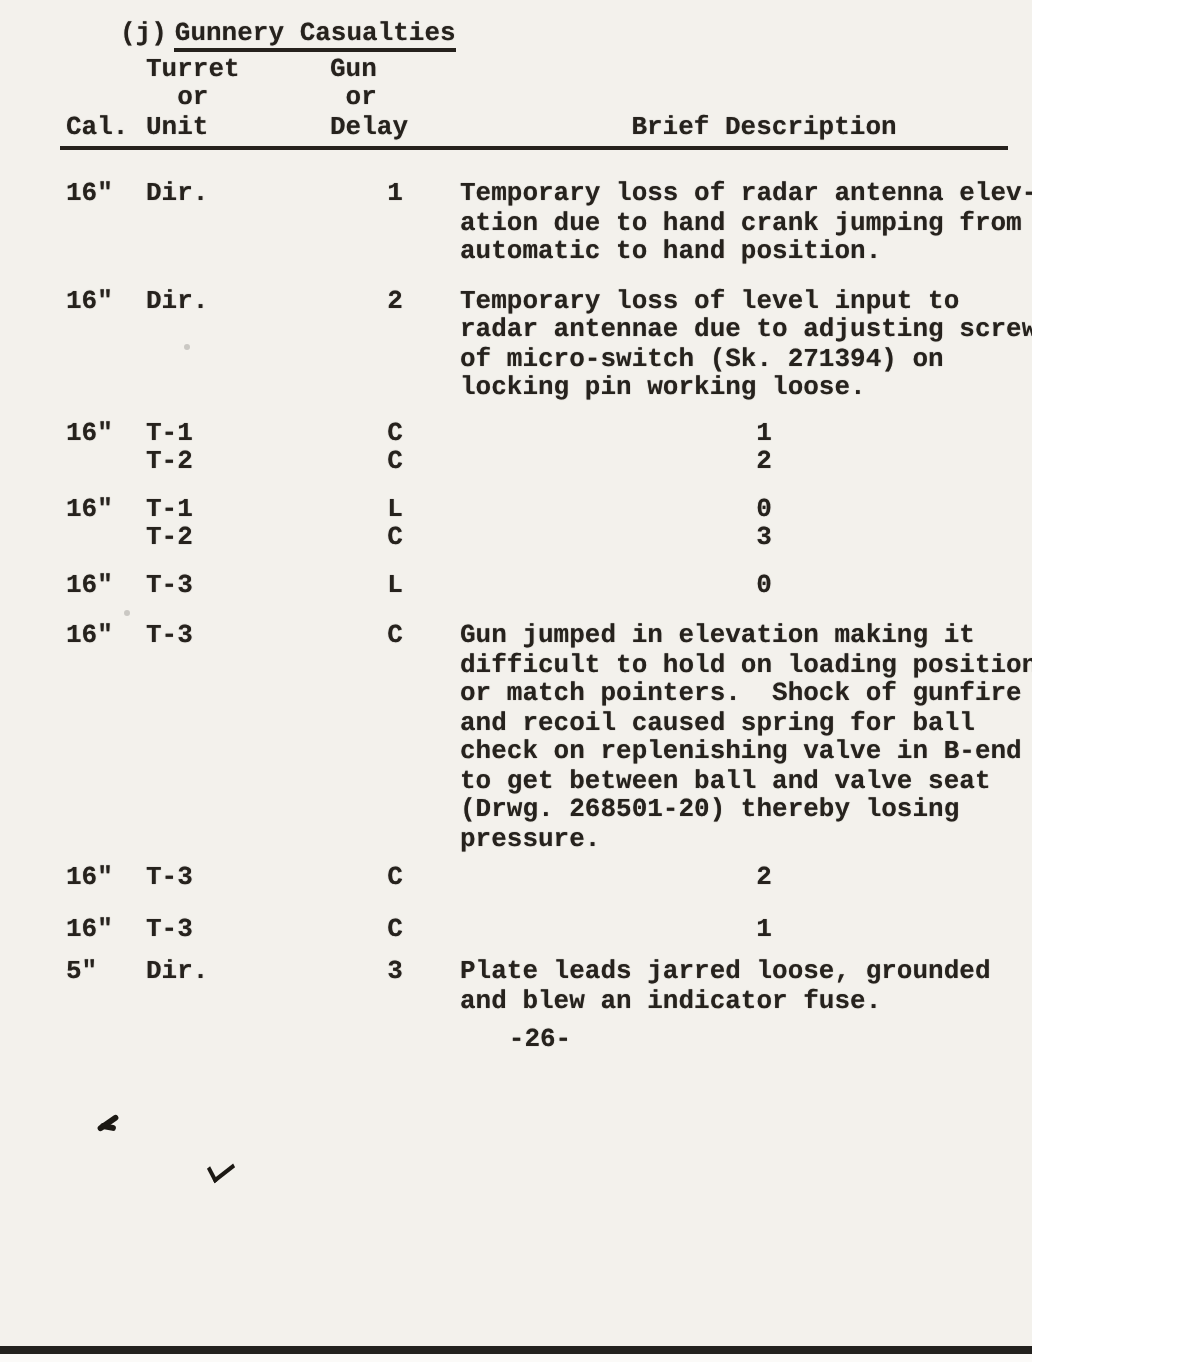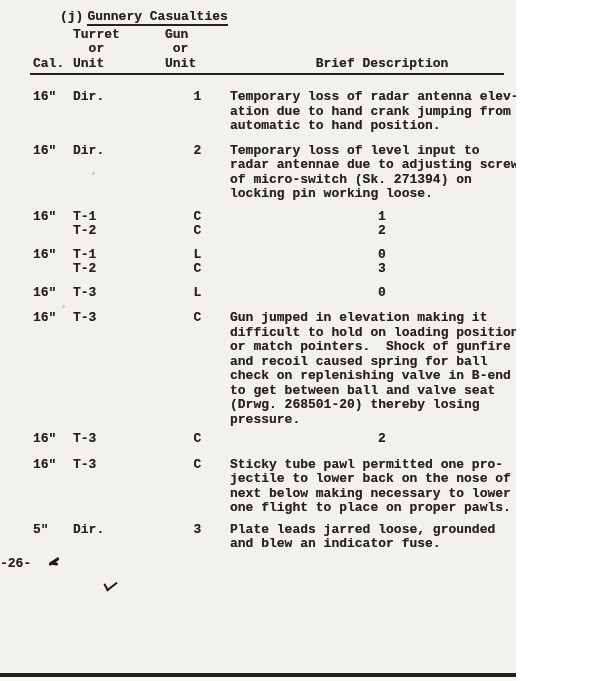--- a/index.html
+++ b/index.html
@@ -34,21 +34,21 @@
   .rows .row:nth-child(1){margin-top:15px;}
   .rows .row:nth-child(2){margin-top:10px;}
   .rows .row:nth-child(3){margin-top:8px;}
   .rows .row:nth-child(4){margin-top:9px;}
   .rows .row:nth-child(5){margin-top:9px;}
   .rows .row:nth-child(6){margin-top:11px;}
   .rows .row:nth-child(7){margin-top:5px;}
   .rows .row:nth-child(8){margin-top:11px;}
   .rows .row:nth-child(9){margin-top:7px;}
   .unit,.salvos{text-align:center;}
-  .footer{margin-top:5px;}
+  .footer{text-align:center;margin-top:5px;margin-left:24px;}
   
   .pen-x{position:absolute;left:47px;top:555px;width:13px;height:12px;}
   .pen-x::before,.pen-x::after{content:"";position:absolute;left:1px;top:5px;width:12px;height:3px;background:#1c1914;border-radius:2px;}
   .pen-x::before{transform:rotate(-35deg);}
   .pen-x::after{transform:rotate(10deg);width:8px;left:3px;top:7px;}
   .pen-check{position:absolute;left:104px;top:580px;width:11px;height:6px;
     border-left:2.5px solid #1c1914;border-bottom:2.5px solid #1c1914;
     transform:rotate(-38deg) skewX(-10deg);}
   .corner-squiggle{position:absolute;left:581px;top:654px;width:6px;height:10px;
     border-right:1.5px solid #8a8óf;border-right:1.5px solid #8a857f;border-radius:60% 40% 50% 50%;transform:rotate(14deg);}
@@ -65,21 +65,21 @@
     <span>(j)</span><span class="underlined">Gunnery Casualties</span>
   </div>
 
   <div class="thead">
     <div class="c cal">Cal.</div>
     <div class="c mount">Turret
   or
 Unit</div>
     <div class="c unit-h">Gun
  or
-Unit</div>
+Delay</div>
     <div class="c desc">Brief Description</div>
     <div class="c">Estim.
 Salvos
 Missed</div>
   </div>
 
   <div class="rows">
     <div class="row">
       <div class="c cal">16"</div>
       <div class="c mount">Dir.</div>
@@ -149,24 +149,20 @@
       <div class="c cal">16"</div>
       <div class="c mount">T-3</div>
       <div class="c unit">C</div>
       <div class="c salvos">2</div>
     </div>
 
     <div class="row">
       <div class="c cal">16"</div>
       <div class="c mount">T-3</div>
       <div class="c unit">C</div>
-      <div class="c desc">Sticky tube pawl permitted one pro-
-jectile to lower back on the nose of
-next below making necessary to lower
-one flight to place on proper pawls.</div>
       <div class="c salvos">1</div>
     </div>
 
     <div class="row">
       <div class="c cal">5"</div>
       <div class="c mount">Dir.</div>
       <div class="c unit">3</div>
       <div class="c desc">Plate leads jarred loose, grounded
 and blew an indicator fuse.</div>
       <div class="c salvos">0</div>

